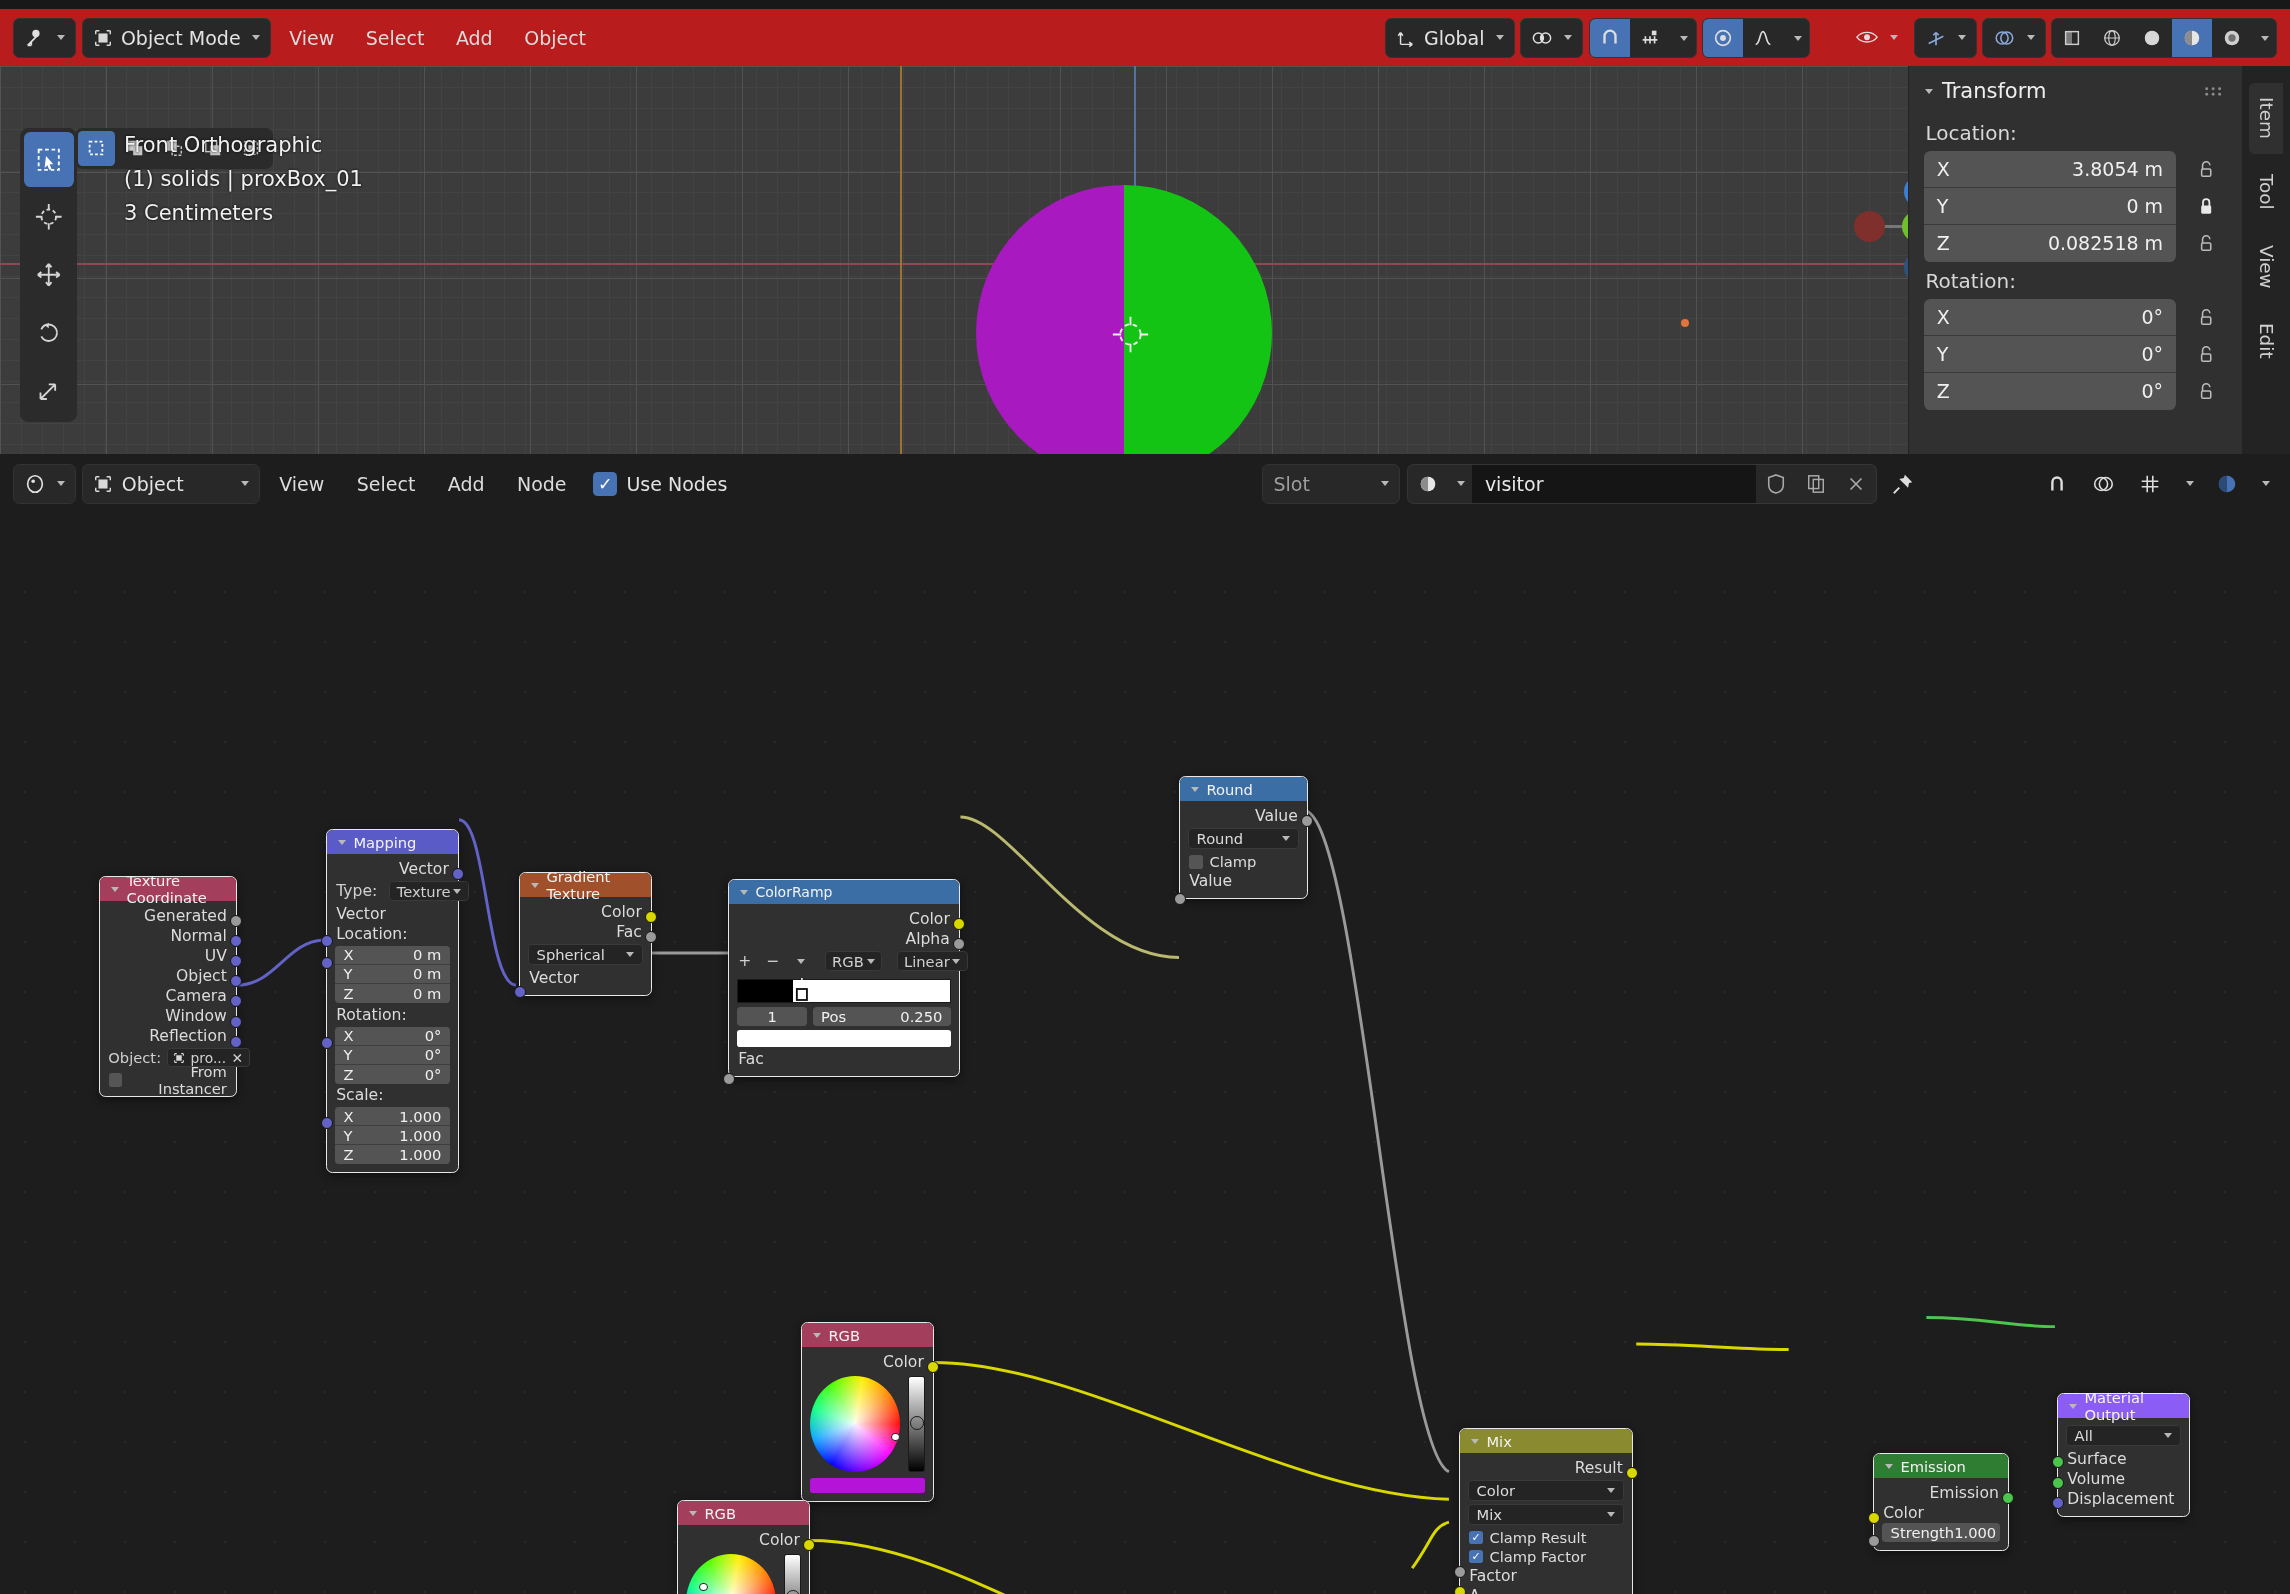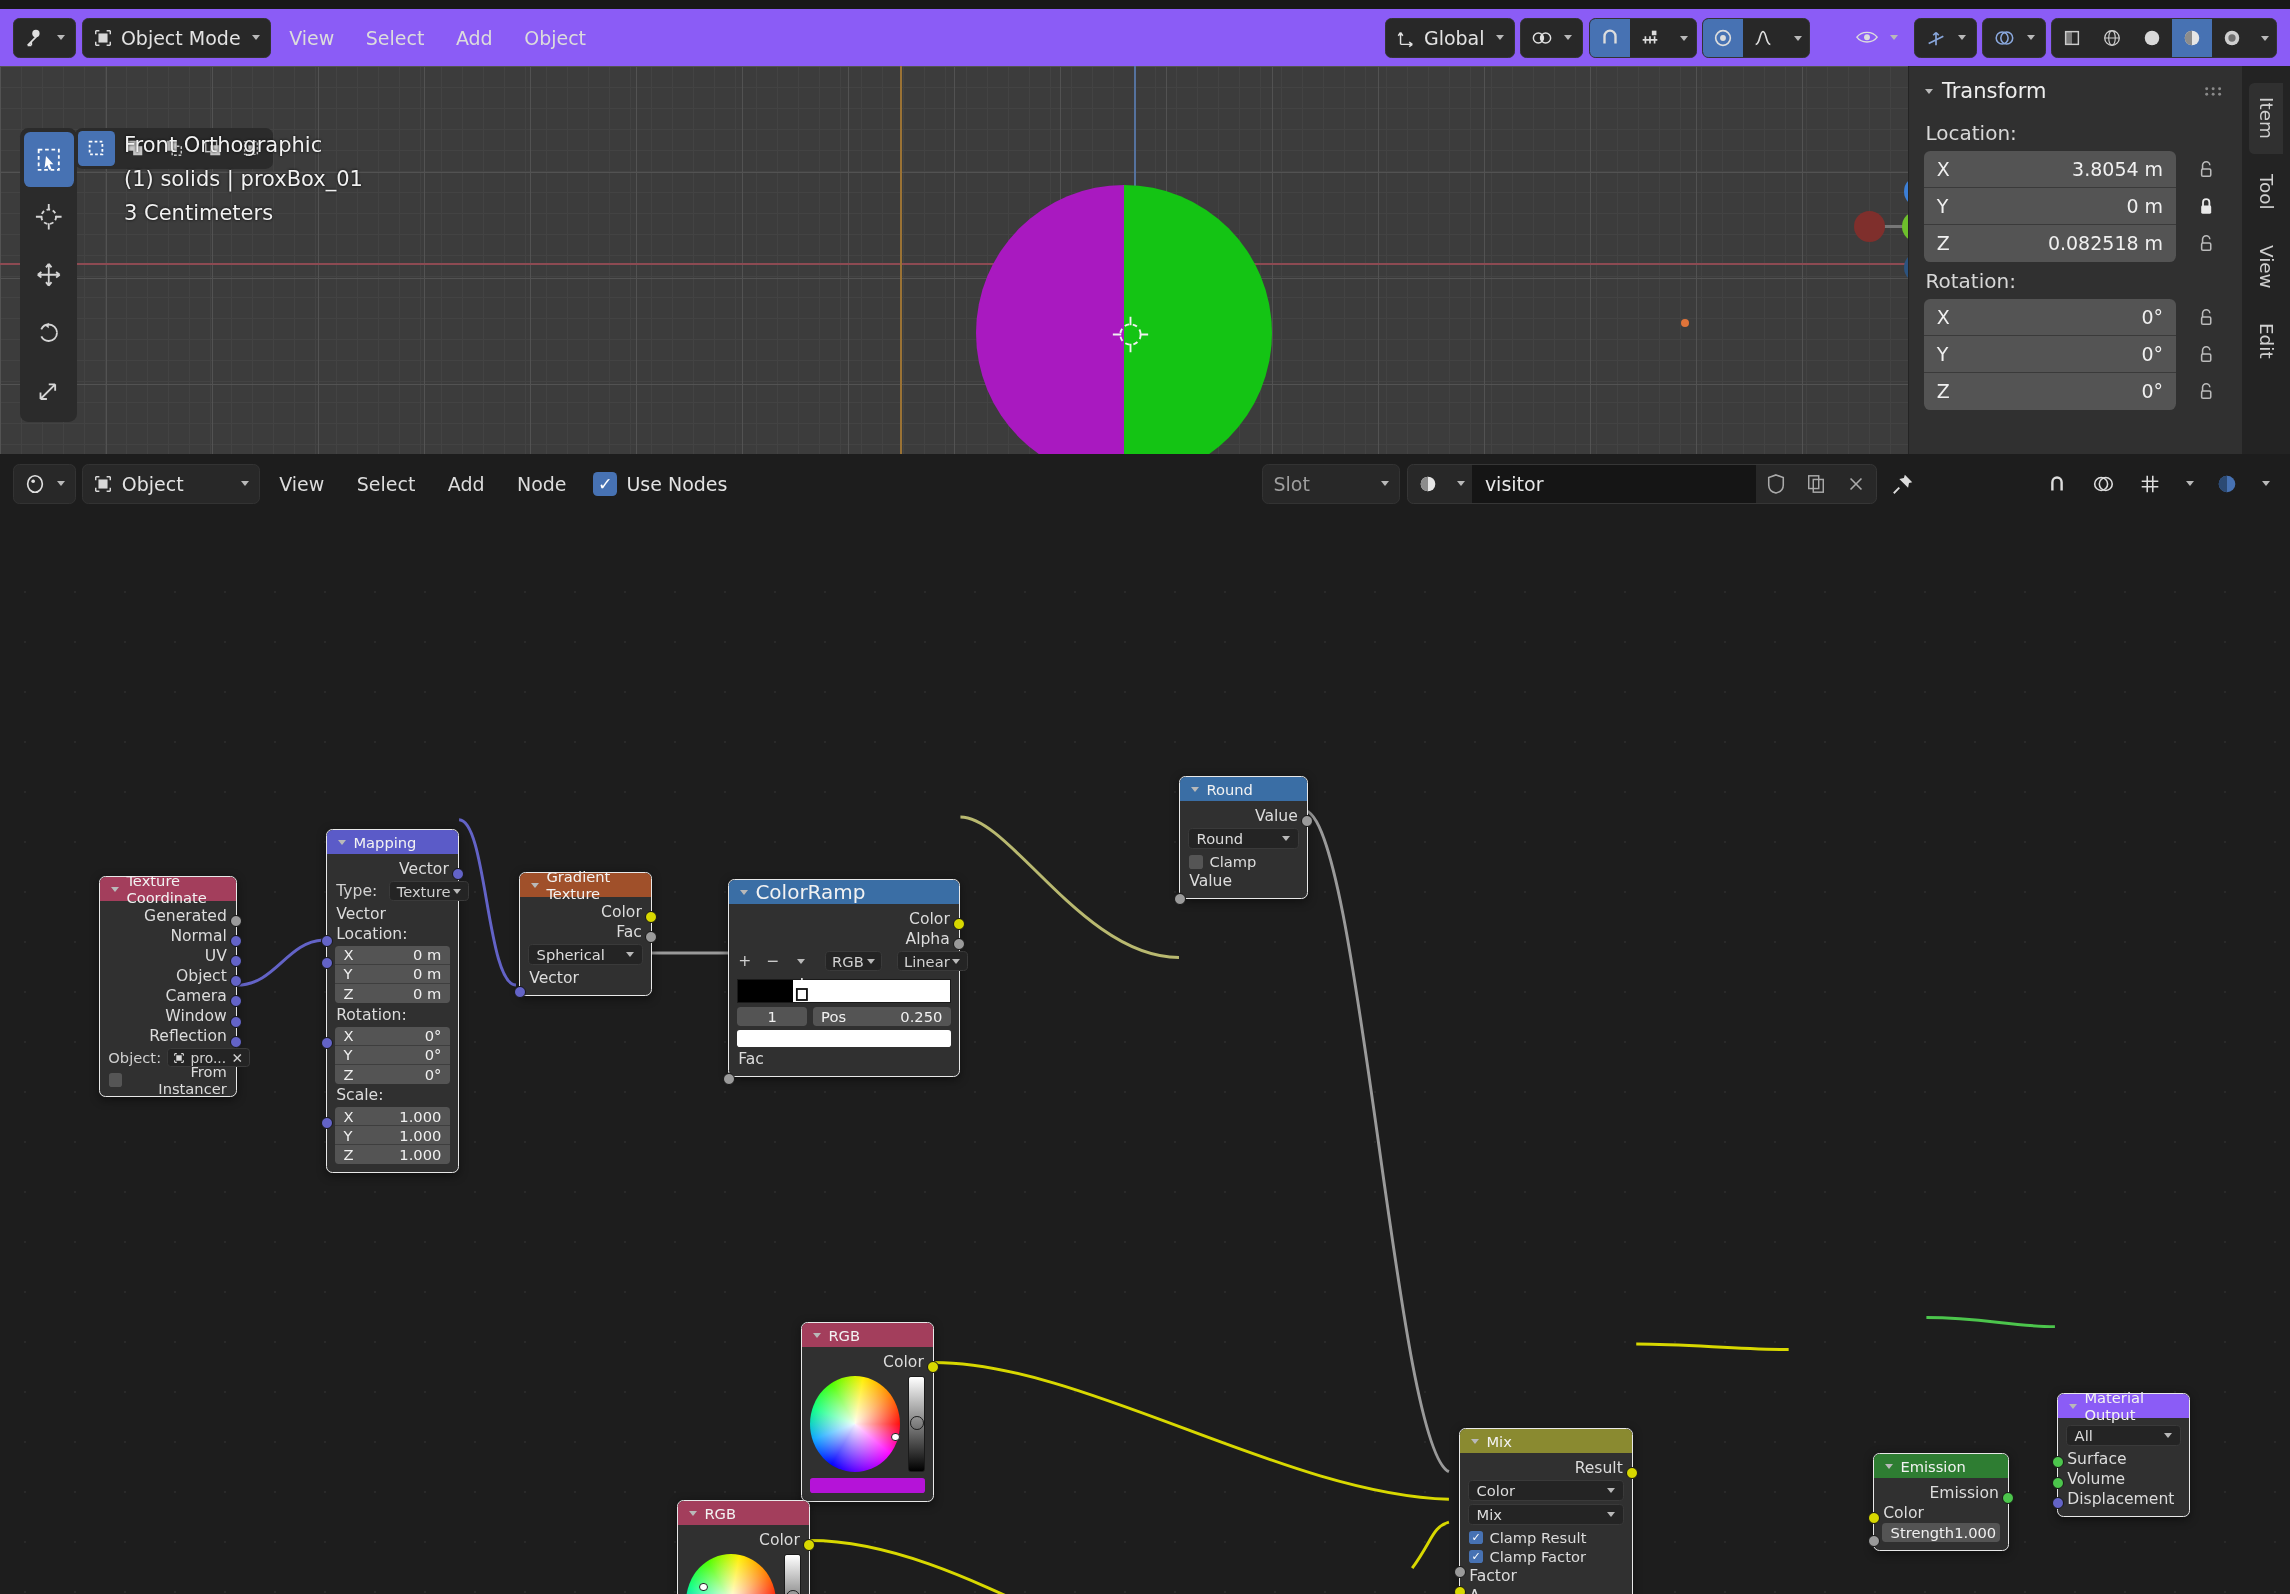--- a/index.html
+++ b/index.html
@@ -5,21 +5,21 @@
   * { box-sizing: border-box; margin:0; padding:0; }
   html,body { width:2290px; height:1594px; overflow:hidden; background:#1d1d1d;
     font-family:"DejaVu Sans", sans-serif; font-size:19px; color:#e5e5e5; }
   .app { position:relative; width:2290px; height:1594px; }
 
   
   .topsliver { position:absolute; left:0; top:0; width:2290px; height:9.2px; background:#181818; }
 
   
   .viewport-region { position:absolute; left:0; top:9.2px; width:2290px; height:445px; background:#1d1d1d; }
-  .vp-header { position:absolute; left:0; top:0; width:2290px; height:57px; background:#8b5cf6;
+  .vp-header { position:absolute; left:0; top:0; width:2290px; height:57px; background:#b91c1c;
      display:flex; align-items:center; padding:0 13px; gap:5.5px; }
   .hbtn { height:40px; border-radius:6.4px; background:#282828; border:0.9px solid #333;
      display:flex; align-items:center; gap:8.3px; padding:0 10px; color:#e8e8e8; white-space:nowrap; }
   .hbtn.flat { background:transparent; border:none; }
   .htext { font-size:19px; color:#e3e3e3; }
   .menu-item { padding:0 13px; height:40px; display:flex; align-items:center; font-size:19px;
      color:#dcdcdc; border-radius:5.5px; }
   .chev { width:0;height:0;border-left:4.6px solid transparent;border-right:4.6px solid transparent;
      border-top:5.5px solid #b9b9b9; display:inline-block; margin-left:2.8px;}
   .seg { display:flex; background:#282828; border-radius:6.4px; border:0.9px solid #333; height:40px; overflow:hidden; }
@@ -771,21 +771,21 @@
           <div class="row">Vector</div>
         </div>
         <div class="sock s-yellow" style="right:-6.4px; top:38px"></div>
         <div class="sock s-grey" style="right:-6.4px; top:58px"></div>
         <div class="sock s-blue" style="left:-6.4px; top:113px"></div>
       </div>
 
       <div class="node sel" style="left:728px; top:312px; width:232px;">
         <div class="nhead" style="background:#3a6ea5">
           <span class="chev"></span>
-          <span style="font-size:20px">ColorRamp</span>
+          <span style="font-size:14px">ColorRamp</span>
         </div>
         <div class="nbody">
           <div class="row r">Color</div>
           <div class="row r">Alpha</div>
           <div class="tinyrow" style="gap:14.7px">
             <span>+</span>
             <span>−</span>
             <span class="chev"></span>
             <div class="minisel" style="width:69px;margin-left:5.5px">
               <span>RGB</span>

